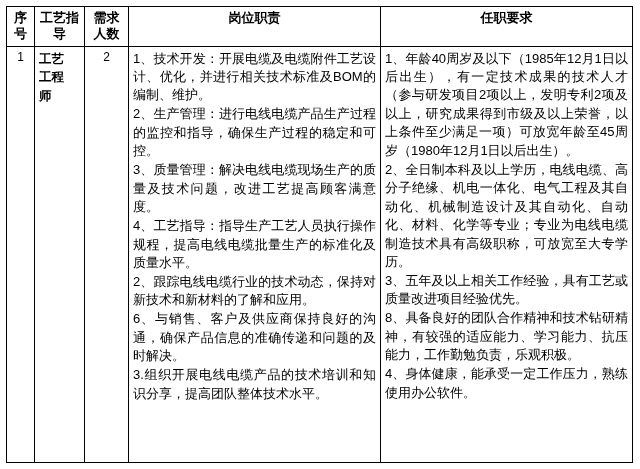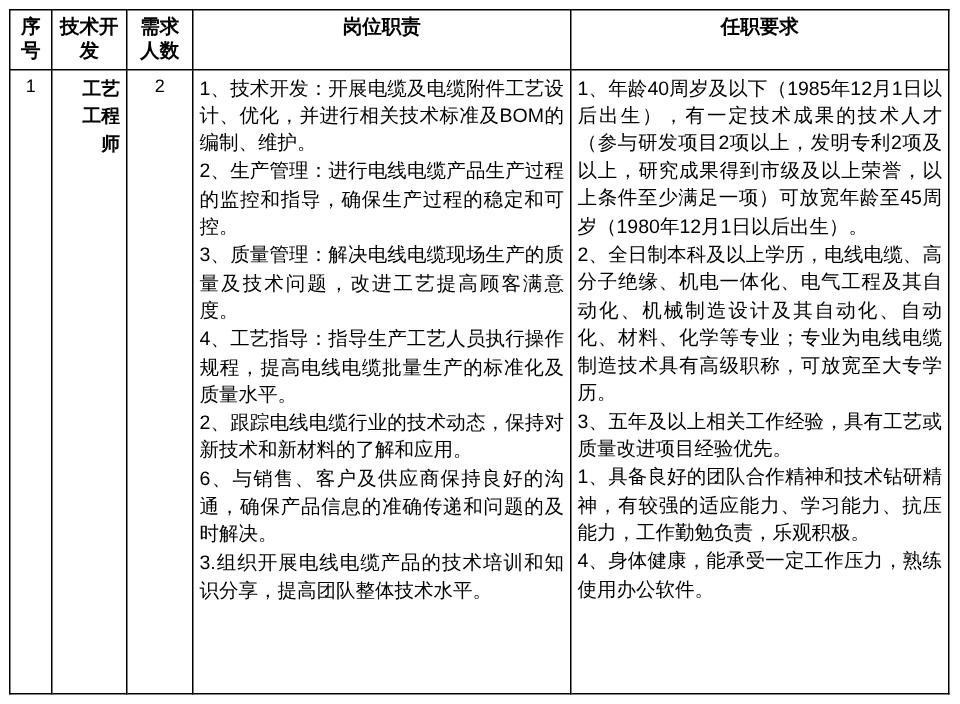--- a/index.html
+++ b/index.html
@@ -45,21 +45,21 @@
   col.c-count   { width: 44px; }
   col.c-duty    { width: 252px; }
   col.c-req     { width: 252px; }
 
   td.cell-no {
     text-align: center;
     vertical-align: middle;
     font-size: 12px;
   }
   td.cell-name {
-    text-align: right;
+    text-align: left;
     vertical-align: middle;
     font-size: 12.5px;
     line-height: 1.5;
     font-weight: bold;
   }
   td.cell-count {
     text-align: center;
     vertical-align: middle;
     font-size: 12px;
   }
@@ -89,21 +89,21 @@
     <colgroup>
       <col class="c-no">
       <col class="c-name">
       <col class="c-count">
       <col class="c-duty">
       <col class="c-req">
     </colgroup>
     <thead>
       <tr>
         <th>序号</th>
-        <th>技术开发</th>
+        <th>工艺指导</th>
         <th>需求人数</th>
         <th>岗位职责</th>
         <th>任职要求</th>
       </tr>
     </thead>
     <tbody>
       <tr>
         <td class="cell-no">1</td>
         <td class="cell-name">
           <span class="name-line">工艺</span>
@@ -117,19 +117,19 @@
           <p class="para">3、质量管理：解决电线电缆现场生产的质量及技术问题，改进工艺提高顾客满意度。</p>
           <p class="para">4、工艺指导：指导生产工艺人员执行操作规程，提高电线电缆批量生产的标准化及质量水平。</p>
           <p class="para">2、跟踪电线电缆行业的技术动态，保持对新技术和新材料的了解和应用。</p>
           <p class="para">6、与销售、客户及供应商保持良好的沟通，确保产品信息的准确传递和问题的及时解决。</p>
           <p class="para">3.组织开展电线电缆产品的技术培训和知识分享，提高团队整体技术水平。</p>
         </td>
         <td class="cell-text cell-req">
           <p class="para">1、年龄40周岁及以下（1985年12月1日以后出生），有一定技术成果的技术人才（参与研发项目2项以上，发明专利2项及以上，研究成果得到市级及以上荣誉，以上条件至少满足一项）可放宽年龄至45周岁（1980年12月1日以后出生）。</p>
           <p class="para">2、全日制本科及以上学历，电线电缆、高分子绝缘、机电一体化、电气工程及其自动化、机械制造设计及其自动化、自动化、材料、化学等专业；专业为电线电缆制造技术具有高级职称，可放宽至大专学历。</p>
           <p class="para">3、五年及以上相关工作经验，具有工艺或质量改进项目经验优先。</p>
-          <p class="para">1、具备良好的团队合作精神和技术钻研精神，有较强的适应能力、学习能力、抗压能力，工作勤勉负责，乐观积极。</p>
+          <p class="para">8、具备良好的团队合作精神和技术钻研精神，有较强的适应能力、学习能力、抗压能力，工作勤勉负责，乐观积极。</p>
           <p class="para">4、身体健康，能承受一定工作压力，熟练使用办公软件。</p>
         </td>
       </tr>
     </tbody>
   </table>
 </div>
 
 </body></html>

